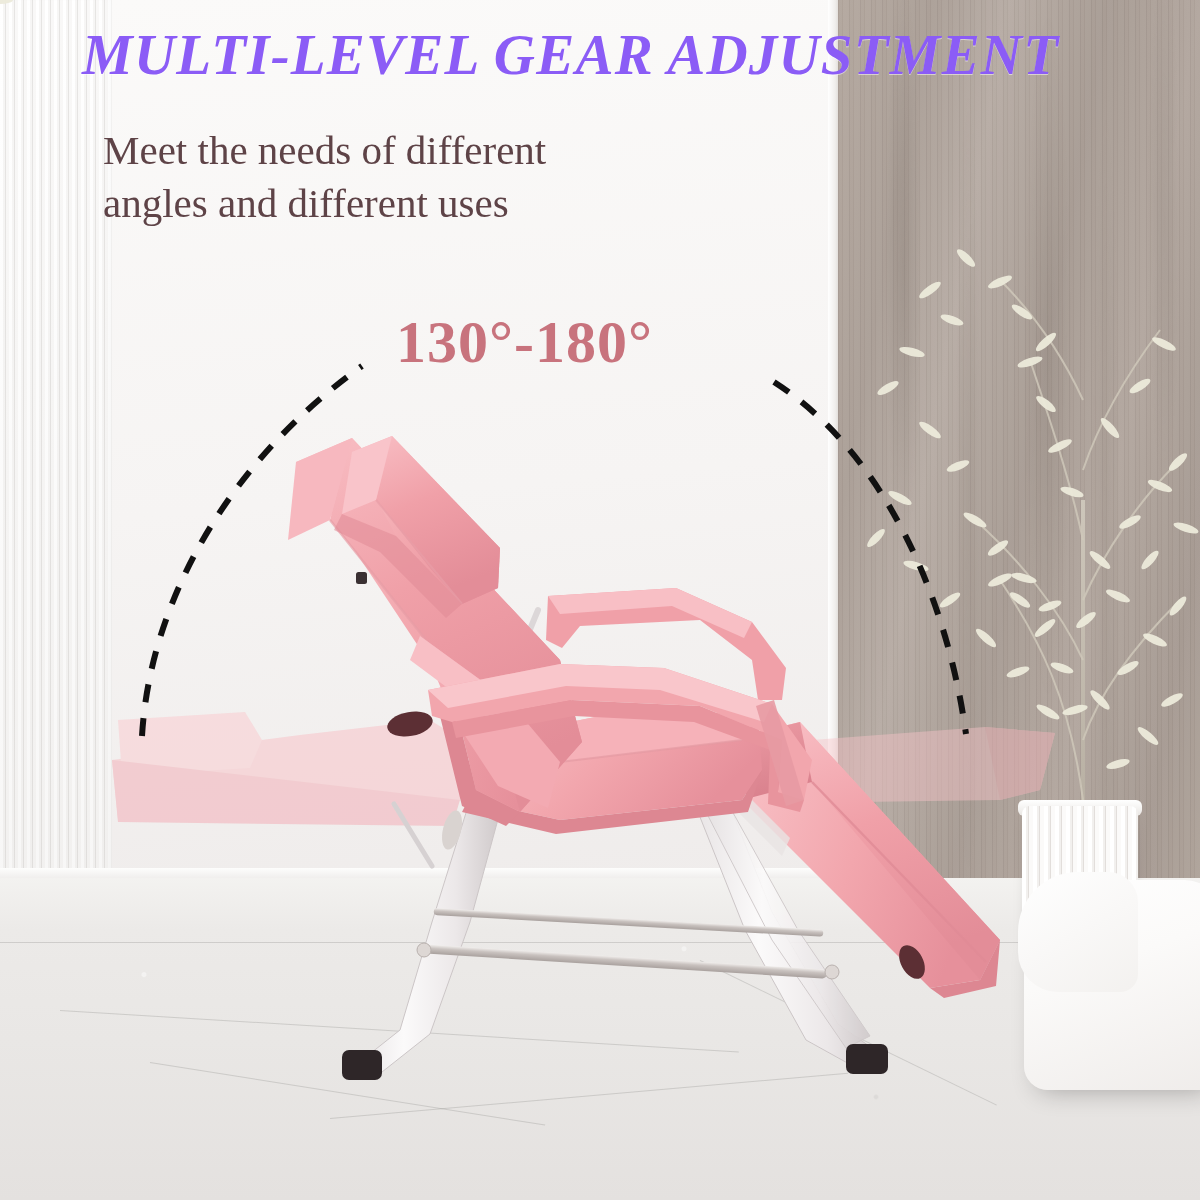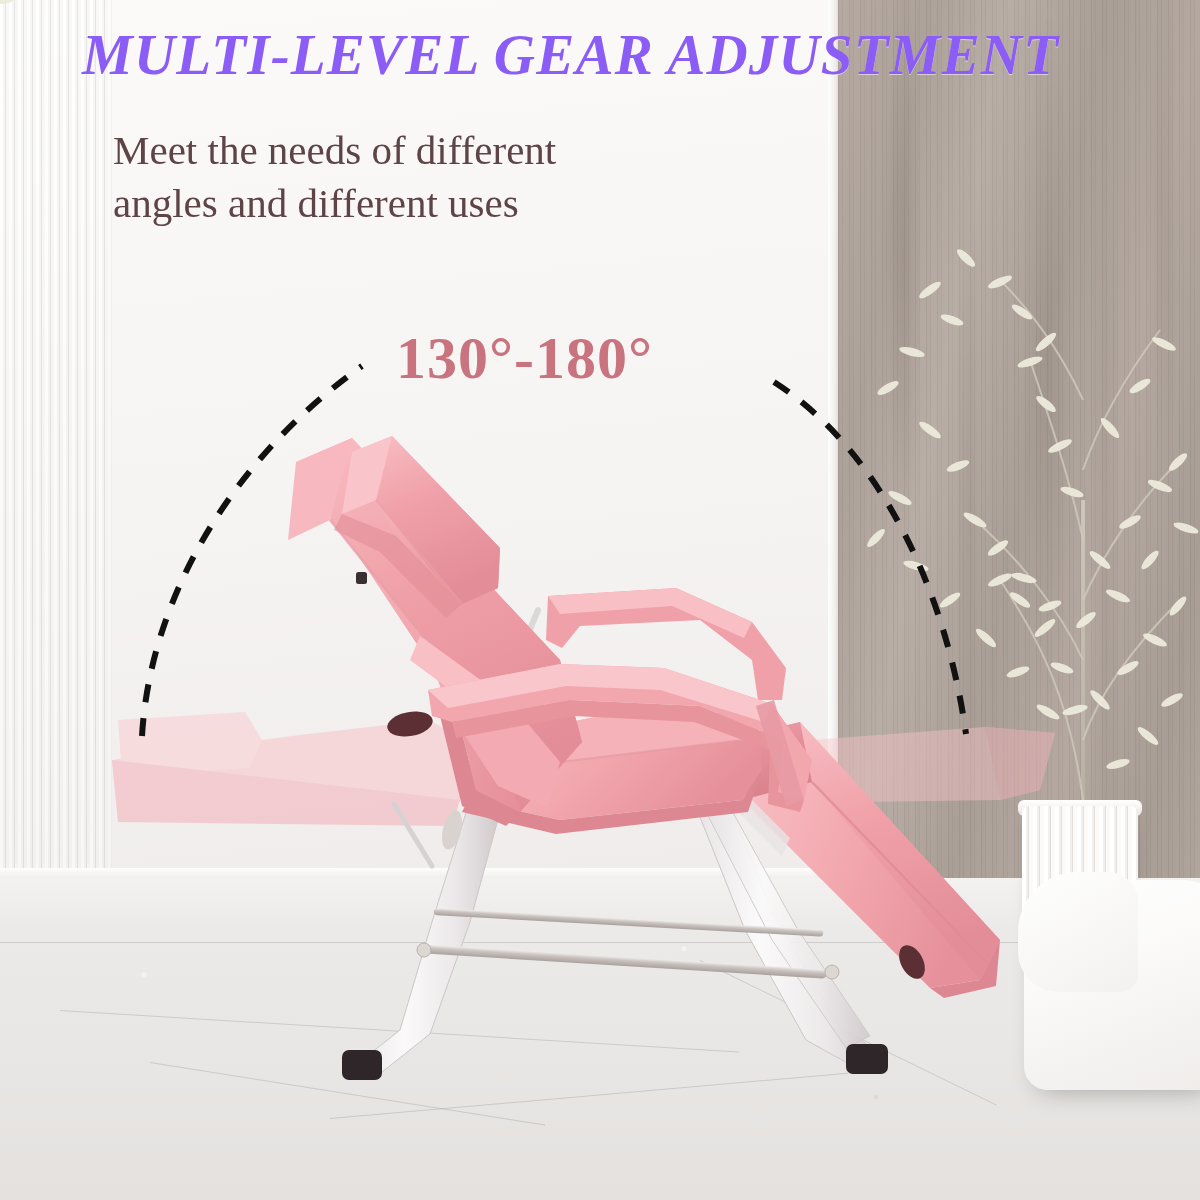--- a/index.html
+++ b/index.html
@@ -126,29 +126,29 @@
     position:absolute; left:82px; top:24px; width:1090px;
     font-family:"Liberation Serif", serif;
     font-weight:700; font-style:italic;
     font-size:57px; line-height:1.08;
     letter-spacing:1.2px;
     color:#8b5cf6;
     white-space:nowrap;
     text-shadow:0 1px 0 rgba(255,255,255,.5);
   }
   .subtitle {
-    position:absolute; left:113px; top:124px; width:640px;
+    position:absolute; left:103px; top:124px; width:640px;
     font-family:"Liberation Serif", serif;
     font-weight:400; font-size:41px; line-height:1.30;
     color:#5e4347;
   }
 
   
   .angle-label {
-    position:absolute; left:396px; top:324px;
+    position:absolute; left:396px; top:308px;
     font-family:"Liberation Serif", serif;
     font-weight:700; font-size:60px; letter-spacing:1px;
     color:#c8737d;
     text-align:right;
   }
   .arc-svg { position:absolute; left:0; top:0; width:1200px; height:1200px; pointer-events:none; }
 
   
   .chair { position:absolute; left:0; top:0; width:1200px; height:1200px; }
   .chair svg { position:absolute; left:0; top:0; }

